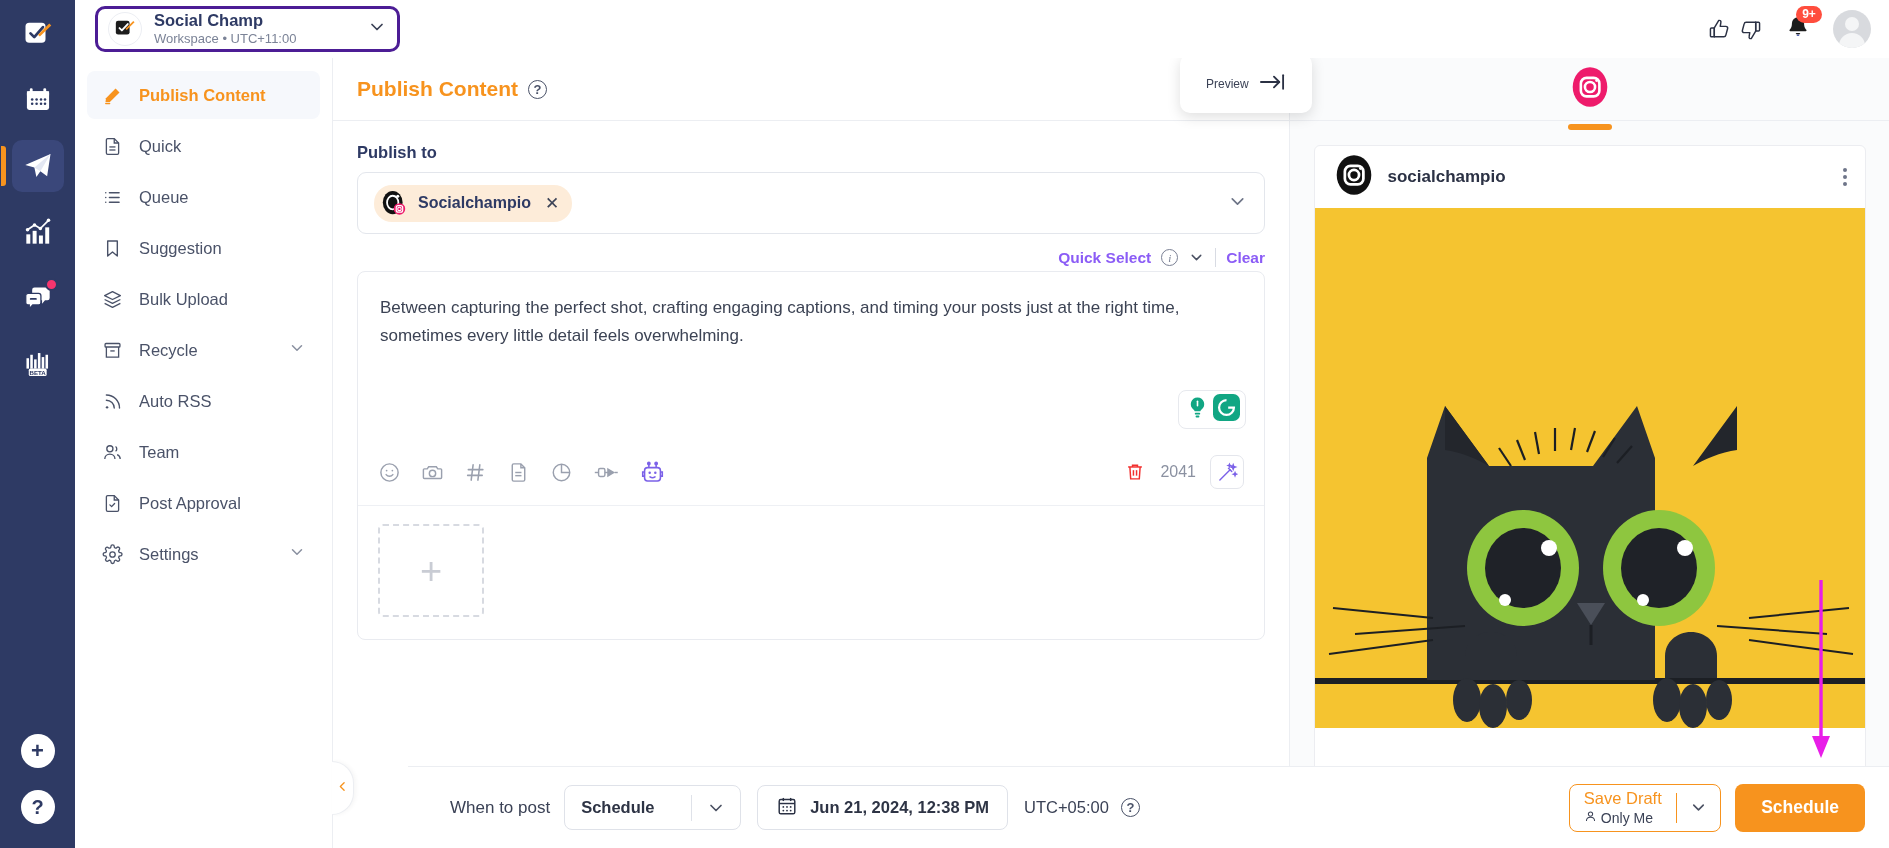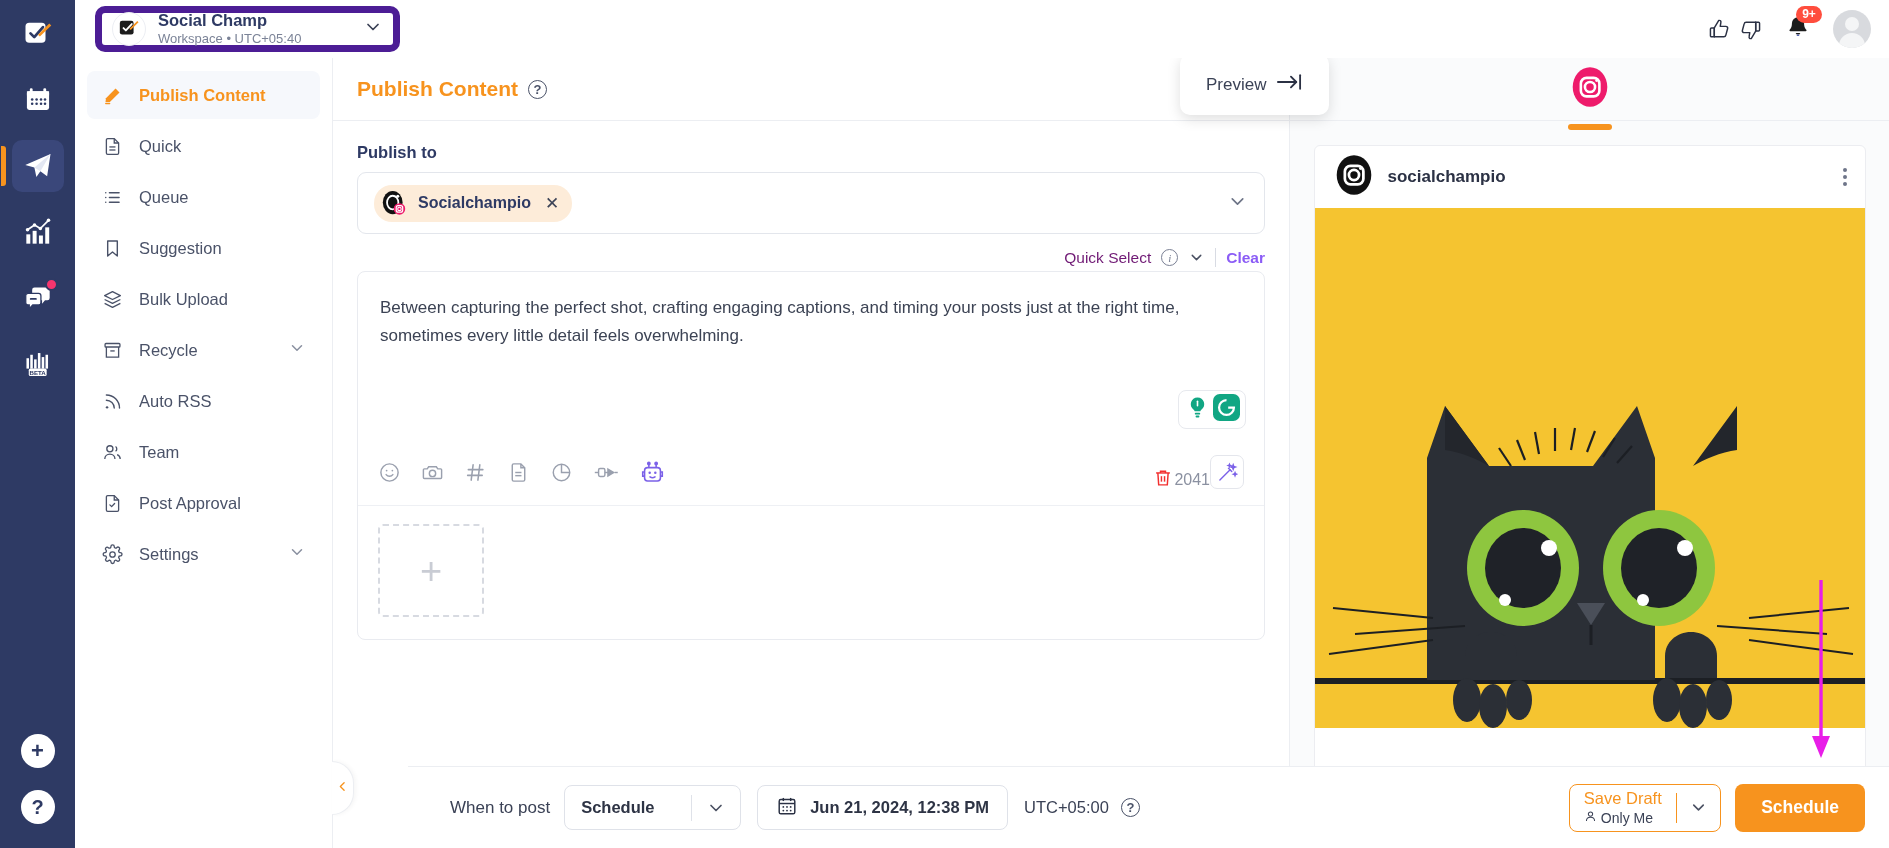--- a/index.html
+++ b/index.html
@@ -45,21 +45,21 @@
   
   .body-col { flex: 1; display: flex; flex-direction: column; min-width: 0; }
 
   
   .topbar {
     height: 58px; background: #ffffff; display: flex; align-items: center;
     padding: 0 18px 0 20px; position: relative; z-index: 30;
   }
   .ws-chip {
     display: flex; align-items: center; gap: 12px;
-    border: 7px solid #4c1d95; border-radius: 10px;
+    border: 3px solid #4c1d95; border-radius: 10px;
     padding: 6px 10px; min-width: 305px; height: 46px; cursor: pointer;
     background: #fff;
   }
   .ws-logo {
     width: 34px; height: 34px; border-radius: 50%; border: 1px solid #eceef3;
     display: flex; align-items: center; justify-content: center; flex: 0 0 34px;
   }
   .ws-text { display: flex; flex-direction: column; line-height: 1.15; flex: 1; }
   .ws-name { font-size: 16.5px; font-weight: bold; color: #2e3a64; }
   .ws-sub { font-size: 13px; color: #7b8397; margin-top: 2px; }
@@ -130,21 +130,21 @@
   }
   .acct-av { position: relative; width: 27px; height: 27px; flex: 0 0 27px; }
   .acct-name { font-size: 16px; color: #2e3a64; font-weight: bold; }
   .acct-x { color: #3d4457; font-size: 17px; cursor: pointer; margin-left: 4px; line-height: 1; }
   .pub-caret { margin-left: auto; color: #6d7487; }
 
   .quick-row {
     display: flex; align-items: center; justify-content: flex-end;
     gap: 10px; margin-top: 14px; font-size: 15.5px;
   }
-  .quick-label { color: #701a75; font-weight: normal; cursor: pointer; }
+  .quick-label { color: #8b5cf6; font-weight: bold; cursor: pointer; }
   .quick-i {
     width: 17px; height: 17px; border-radius: 50%; border: 1.4px solid #7a8094;
     color: #7a8094; font-size: 11px; display: flex; align-items: center; justify-content: center;
     font-style: italic; font-family: "Liberation Serif", serif; cursor: pointer;
   }
   .quick-div { width: 1px; height: 19px; background: #d8dbe3; }
   .quick-clear { color: #8b5cf6; font-weight: bold; cursor: pointer; }
 
   .editor-card {
     margin-top: 4px; border: 1px solid #e9ebf0; border-radius: 8px;
@@ -157,21 +157,21 @@
   .grammar-pill {
     align-self: flex-end; margin: 6px 18px 0 0; display: flex; gap: 2px;
     border: 1px solid #e7e9ee; border-radius: 8px; padding: 3px 5px; background: #fff;
     cursor: pointer;
   }
   .ed-toolbar {
     display: flex; align-items: center; gap: 20px;
     padding: 14px 20px 16px 20px; margin-top: 12px;
   }
   .tb-ic { cursor: pointer; display: flex; align-items: center; justify-content: center; }
-  .ed-right { margin-left: auto; display: flex; align-items: flex-end; }
+  .ed-right { margin-left: auto; display: flex; align-items: center; gap: 14px; }
   .char-count { color: #8b91a1; font-size: 16px; }
   .magic-btn {
     width: 34px; height: 34px; border: 1px solid #e4e6ec; border-radius: 7px;
     display: flex; align-items: center; justify-content: center; cursor: pointer; background: #fff;
   }
 
   .media-row {
     border-top: 1px solid #eef0f4; padding: 18px 20px 22px 20px;
     display: flex; gap: 16px; align-items: flex-start;
   }
@@ -219,21 +219,21 @@
   }
   .plat-tab { position: relative; display: flex; flex-direction: column; align-items: center; cursor: pointer; }
   .plat-underline {
     position: absolute; bottom: -18px; width: 44px; height: 6px;
     background: #f7931e; border-radius: 3px;
   }
   .preview-tooltip {
     position: absolute; left: -110px; top: -4px;
     background: #fff; border-radius: 10px; box-shadow: 0 4px 14px rgba(0,0,0,.13);
     padding: 18px 26px; display: flex; align-items: center; gap: 10px;
-    font-size: 17px; color: #3b4256; white-space: nowrap; z-index: 25;
+    font-size: 12px; color: #3b4256; white-space: nowrap; z-index: 25;
   }
   .preview-body { flex: 1; padding: 24px 0 0 0; display: flex; justify-content: center; overflow: hidden; }
   .post-card {
     width: 552px; background: #fff; border: 1px solid #ecedf1; border-radius: 6px;
     overflow: hidden;
   }
   .post-head { height: 62px; display: flex; align-items: center; padding: 0 18px; gap: 13px; }
   .post-user { font-size: 17px; font-weight: bold; color: #2b3144; }
   .post-dots { margin-left: auto; display: flex; flex-direction: column; gap: 3px; cursor: pointer; }
   .post-dots span { width: 4px; height: 4px; border-radius: 50%; background: #6e7589; display: block; }
@@ -375,21 +375,21 @@
       <div class="ws-chip">
         <span class="ws-logo">
           <svg width="22" height="22" viewBox="0 0 24 24">
             <rect x="2" y="3" width="15" height="15" rx="2.5" fill="#1c1c1c"></rect>
             <path d="M6 11l2.6 2.6L15 6.6" stroke="#fff" stroke-width="2" fill="none" stroke-linecap="round" stroke-linejoin="round"></path>
             <path d="M12.5 11.8L21 3.3l1.4 1.4-8.5 8.5z" fill="#f7931e"></path>
           </svg>
         </span>
         <span class="ws-text">
           <span class="ws-name">Social Champ</span>
-          <span class="ws-sub">Workspace • UTC+05:40</span>
+          <span class="ws-sub">Workspace • UTC+11:00</span>
         </span>
         <span class="ws-caret">
           <svg width="20" height="20" viewBox="0 0 24 24">
               <path d="M6 9l6 6 6-6" stroke="#3b4256" stroke-width="2.1" fill="none" stroke-linecap="round" stroke-linejoin="round"></path>
             </svg>
         </span>
       </div>
 
       <div class="topbar-right">
         <span class="tb-icon">

